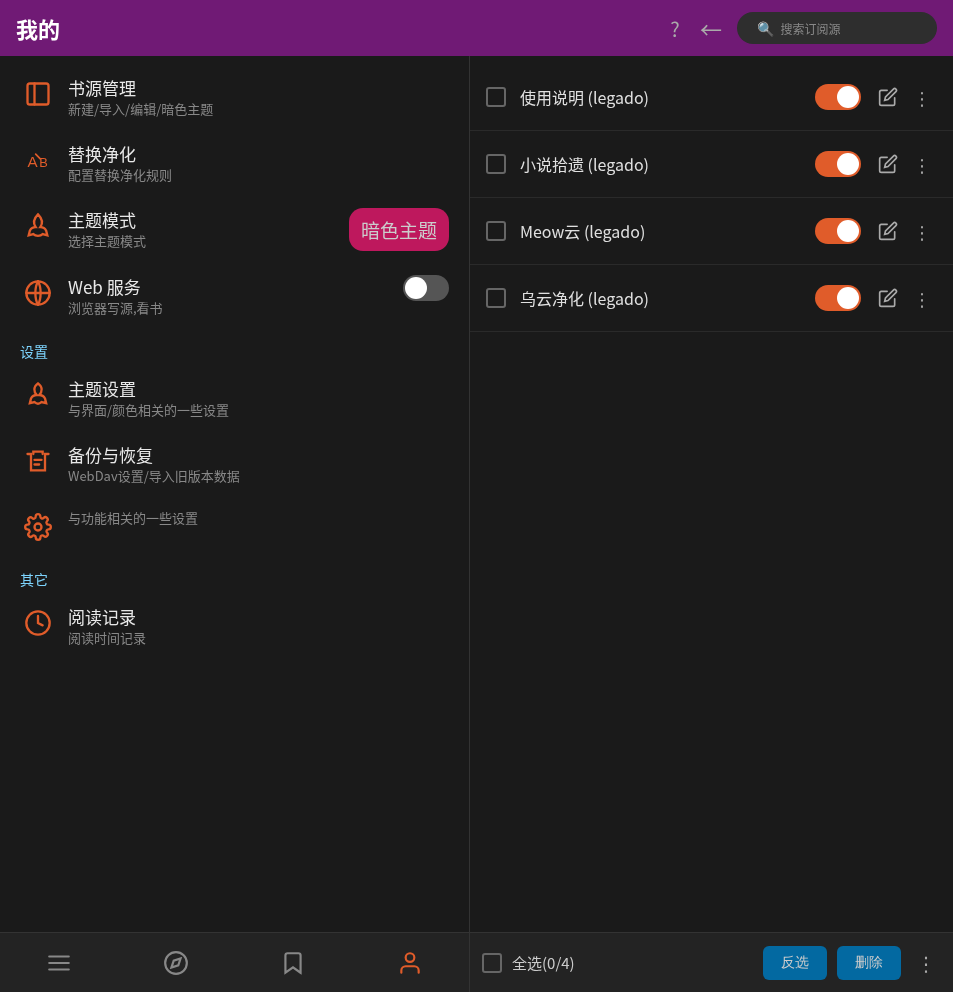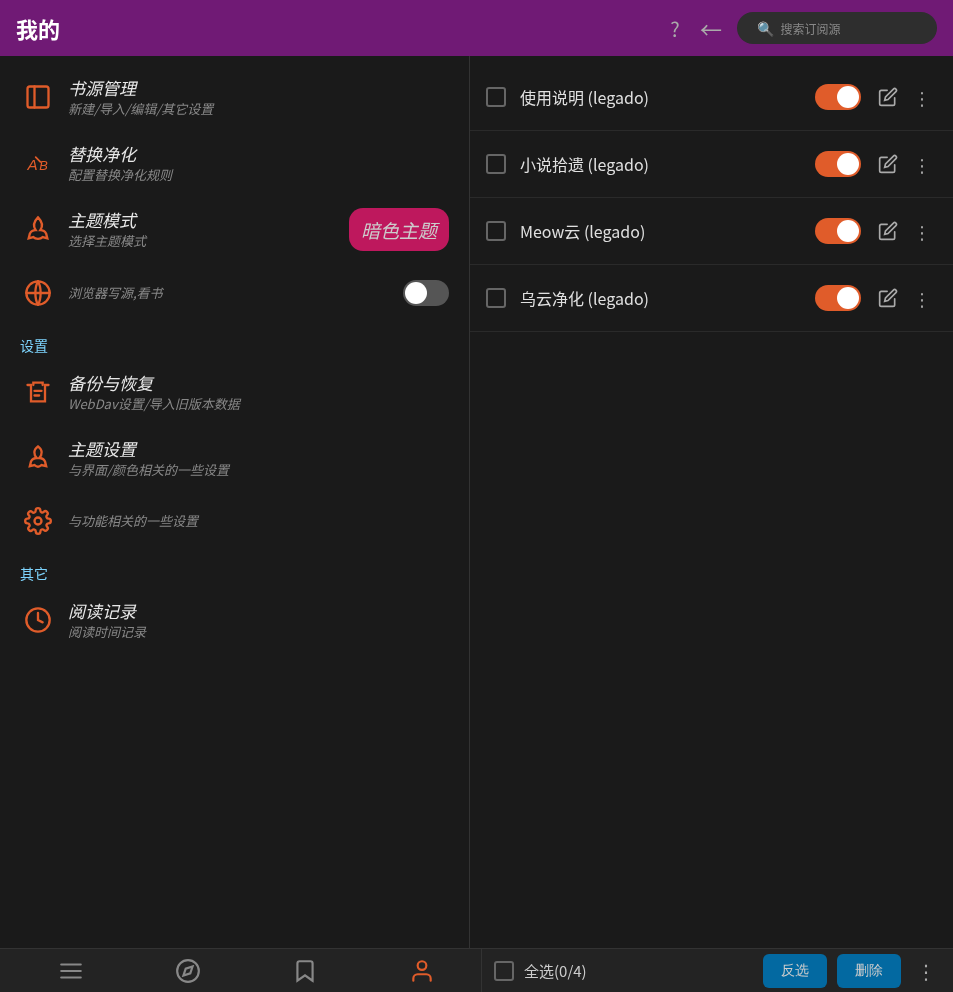--- a/index.html
+++ b/index.html
@@ -72,24 +72,23 @@
     .left-panel::-webkit-scrollbar-thumb { background: #444; border-radius: 2px; }
 
     .section-label {
       color: #7dd3fc;
       font-size: 14px;
       padding: 12px 20px 4px 20px;
     }
 
     .menu-item {
       display: flex;
-      align-items: center;
+      align-items: flex-start;
       padding: 12px 20px;
       cursor: pointer;
-      font-style: italic;
     }
     .menu-icon {
       width: 36px;
       height: 36px;
       display: flex;
       align-items: center;
       justify-content: center;
       color: #e05c2a;
       font-size: 22px;
       flex-shrink: 0;
@@ -199,27 +198,26 @@
       display: flex;
       align-items: center;
       justify-content: center;
       color: #aaa;
       font-size: 18px;
       cursor: pointer;
     }
 
     
     .bottom-bar {
-      height: 44px;
+      height: 60px;
       background: #232323;
       display: flex;
       align-items: center;
       flex-shrink: 0;
       border-top: 1px solid #333;
-      padding-left: 12px;
     }
     .bottom-left {
       width: 470px;
       display: flex;
       align-items: center;
       justify-content: space-around;
       border-right: 1px solid #333;
       height: 100%;
     }
     .bottom-nav-icon {
@@ -293,21 +291,21 @@
 
     <div class="menu-item">
       <div class="menu-icon">
         <svg width="28" height="28" viewBox="0 0 24 24" fill="none" stroke="#e05c2a" stroke-width="2" stroke-linecap="round">
           <rect x="3" y="3" width="18" height="18" rx="2"></rect>
           <line x1="9" y1="3" x2="9" y2="21"></line>
         </svg>
       </div>
       <div class="menu-text">
         <div class="menu-text-title">书源管理</div>
-        <div class="menu-text-sub">新建/导入/编辑/其它设置</div>
+        <div class="menu-text-sub">新建/导入/编辑/暗色主题</div>
       </div>
     </div>
 
     <div class="menu-item">
       <div class="menu-icon">
         <svg width="28" height="28" viewBox="0 0 24 24" fill="none" stroke="#e05c2a" stroke-width="2" stroke-linecap="round">
           <text x="3" y="18" font-size="13" fill="#e05c2a" stroke="none" font-family="sans-serif">A</text>
           <text x="13" y="18" font-size="11" fill="#e05c2a" stroke="none" font-family="sans-serif">B</text>
           <line x1="10" y1="7" x2="14" y2="11" stroke="#e05c2a" stroke-width="1.5"></line>
         </svg>
@@ -334,53 +332,54 @@
     <div class="menu-item">
       <div class="menu-icon">
         <svg width="28" height="28" viewBox="0 0 24 24" fill="none" stroke="#e05c2a" stroke-width="2" stroke-linecap="round">
           <circle cx="12" cy="12" r="10"></circle>
           <line x1="2" y1="12" x2="22" y2="12"></line>
           <path d="M12 2 C9 7 9 17 12 22"></path>
           <path d="M12 2 C15 7 15 17 12 22"></path>
         </svg>
       </div>
       <div class="menu-text">
+        <div class="menu-text-title">Web 服务</div>
         <div class="menu-text-sub">浏览器写源,看书</div>
       </div>
       <div class="toggle off">
         <div class="toggle-knob"></div>
       </div>
     </div>
 
     <div class="section-label">设置</div>
+
+    <div class="menu-item">
+      <div class="menu-icon">
+        <svg width="28" height="28" viewBox="0 0 24 24" fill="none" stroke="#e05c2a" stroke-width="2" stroke-linecap="round">
+          <path d="M12 2 C8 5 8 9 11 12 C9 12 7 13 6 15 L5 19 L9 18 C11 20 13 20 15 18 L19 19 L18 15 C17 13 15 12 13 12 C16 9 16 5 12 2Z"></path>
+        </svg>
+      </div>
+      <div class="menu-text">
+        <div class="menu-text-title">主题设置</div>
+        <div class="menu-text-sub">与界面/颜色相关的一些设置</div>
+      </div>
+    </div>
 
     <div class="menu-item">
       <div class="menu-icon">
         <svg width="28" height="28" viewBox="0 0 24 24" fill="none" stroke="#e05c2a" stroke-width="2" stroke-linecap="round">
           <path d="M3 6 H6 V20 H18 V6 H21"></path>
           <path d="M8 6 V4 H16 V6"></path>
           <line x1="9" y1="11" x2="15" y2="11"></line>
           <line x1="9" y1="15" x2="13" y2="15"></line>
         </svg>
       </div>
       <div class="menu-text">
         <div class="menu-text-title">备份与恢复</div>
         <div class="menu-text-sub">WebDav设置/导入旧版本数据</div>
-      </div>
-    </div>
-
-    <div class="menu-item">
-      <div class="menu-icon">
-        <svg width="28" height="28" viewBox="0 0 24 24" fill="none" stroke="#e05c2a" stroke-width="2" stroke-linecap="round">
-          <path d="M12 2 C8 5 8 9 11 12 C9 12 7 13 6 15 L5 19 L9 18 C11 20 13 20 15 18 L19 19 L18 15 C17 13 15 12 13 12 C16 9 16 5 12 2Z"></path>
-        </svg>
-      </div>
-      <div class="menu-text">
-        <div class="menu-text-title">主题设置</div>
-        <div class="menu-text-sub">与界面/颜色相关的一些设置</div>
       </div>
     </div>
 
     <div class="menu-item">
       <div class="menu-icon">
         <svg width="28" height="28" viewBox="0 0 24 24" fill="none" stroke="#e05c2a" stroke-width="2" stroke-linecap="round">
           <circle cx="12" cy="12" r="3"></circle>
           <path d="M19.4 15 a1.65 1.65 0 0 0 .33 1.82 l.06.06 a2 2 0 0 1-2.83 2.83 l-.06-.06 a1.65 1.65 0 0 0-1.82-.33 1.65 1.65 0 0 0-1 1.51 V21 a2 2 0 0 1-4 0 v-.09 A1.65 1.65 0 0 0 9 19.4 a1.65 1.65 0 0 0-1.82.33 l-.06.06 a2 2 0 0 1-2.83-2.83 l.06-.06 A1.65 1.65 0 0 0 4.68 15 a1.65 1.65 0 0 0-1.51-1 H3 a2 2 0 0 1 0-4 h.09 A1.65 1.65 0 0 0 4.6 9 a1.65 1.65 0 0 0-.33-1.82 l-.06-.06 a2 2 0 0 1 2.83-2.83 l.06.06 A1.65 1.65 0 0 0 9 4.68 a1.65 1.65 0 0 0 1-1.51 V3 a2 2 0 0 1 4 0 v.09 a1.65 1.65 0 0 0 1 1.51 a1.65 1.65 0 0 0 1.82-.33 l.06-.06 a2 2 0 0 1 2.83 2.83 l-.06.06 A1.65 1.65 0 0 0 19.4 9 a1.65 1.65 0 0 0 1.51 1 H21 a2 2 0 0 1 0 4 h-.09 a1.65 1.65 0 0 0-1.51 1 z"></path>
         </svg>
       </div>

